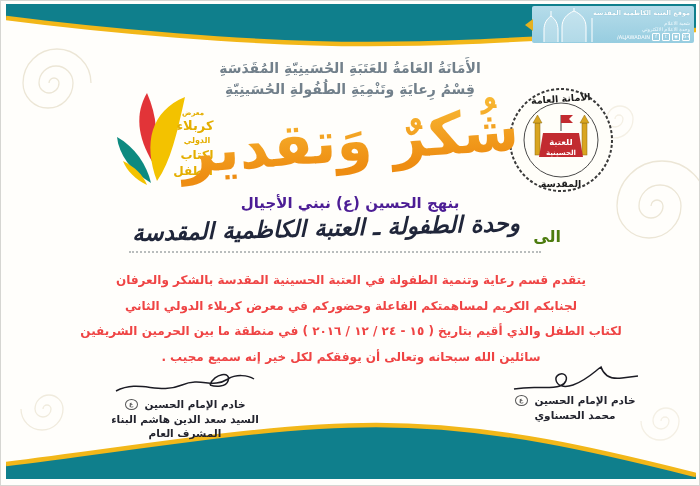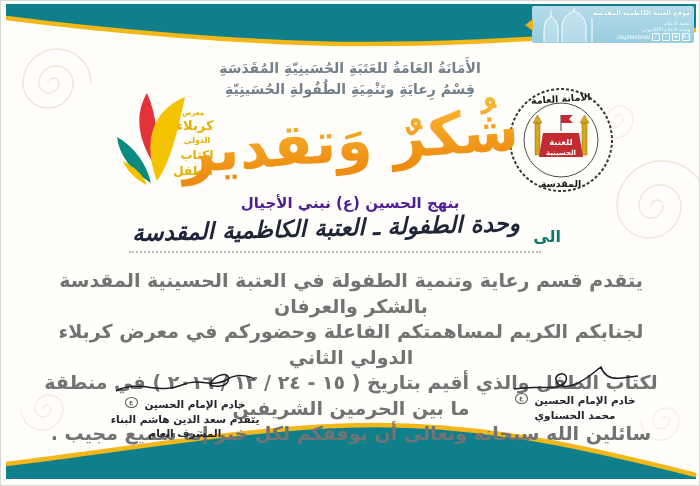--- a/index.html
+++ b/index.html
@@ -15,33 +15,33 @@
   
   .hdr{direction:rtl;font-weight:bold;color:#72808b;font-size:14px;line-height:21px;z-index:4;}
   
   #title{top:94px;z-index:4;font-size:58px;line-height:92px;font-weight:bold;direction:rtl;
          transform:rotate(-4deg);
          background:linear-gradient(180deg,#f9bc36 8%,#ee8d12 78%);
          -webkit-background-clip:text;background-clip:text;color:transparent;}
   
   #motto{top:193px;z-index:4;direction:rtl;font-size:15px;font-weight:bold;color:#4c1d95;}
   
-  #to-label{top:226px;right:138px;z-index:5;direction:rtl;font-size:16px;font-weight:bold;color:#0f766e;}
+  #to-label{top:226px;right:138px;z-index:5;direction:rtl;font-size:16px;font-weight:bold;color:#4d7c0f;}
   #dotline{top:250px;left:128px;width:412px;height:0;border-bottom:2px dotted #b9bdbd;z-index:4;}
   #recipient{top:214px;left:115px;width:420px;text-align:center;z-index:5;direction:rtl;
              font-size:23px;font-weight:bold;font-style:italic;color:#20263a;
              transform:rotate(-1.5deg);letter-spacing:1px;}
   
   #body-text{top:267px;left:35px;width:630px;z-index:4;direction:rtl;text-align:center;
-             font-size:19px;font-weight:bold;color:#737373;line-height:25.5px;}
+             font-size:12px;font-weight:bold;color:#ef4444;line-height:25.5px;}
   
   .sig{z-index:5;width:212px;text-align:center;direction:rtl;color:#23242e;}
   .sig .line{font-size:10.5px;font-weight:bold;line-height:14.5px;}
   .sig svg{display:block;margin:0 auto;}
-  .honor{display:flex;direction:rtl;justify-content:center;gap:7px;}
+  .honor{display:flex;direction:rtl;justify-content:center;align-items:center;gap:7px;}
   .stamp{display:inline-block;width:11px;height:9px;border:1px solid #555;border-radius:50%;
          font-size:6px;line-height:8px;color:#555;text-align:center;}
   
   .fair-t{fill:#e4ae00;font-weight:bold;}
   
   #banner{top:5px;right:5px;width:162px;height:37px;z-index:6;
           background:linear-gradient(180deg,#b6dcea,#97cde0);border-radius:2px;}
   #banner .notch{position:absolute;left:-7px;top:13px;width:0;height:0;
           border-top:6px solid transparent;border-bottom:6px solid transparent;
           border-right:8px solid #e5b11f;}
@@ -157,21 +157,21 @@
   </div>
 
   <div class="sig abs" style="left:78px;top:368px;">
     <svg width="150" height="28" viewBox="0 0 150 28">
       <path d="M6,22 C30,10 48,26 72,16 C92,8 102,20 118,10 C126,5 138,6 144,10 M100,16 C104,4 122,2 118,12 C116,18 106,18 100,16" fill="none" stroke="#1c1c24" stroke-width="1.5"></path>
     </svg>
     <div class="line honor">
       <span>خادم الإمام الحسين</span>
       <span class="stamp">ع</span>
     </div>
-    <div class="line">يتقدم سعد الدين هاشم البناء</div>
+    <div class="line">السيد سعد الدين هاشم البناء</div>
     <div class="line">المشرف العام</div>
   </div>
 
   <div class="sig abs" style="left:468px;top:362px;">
     <svg width="150" height="30" viewBox="0 0 150 30">
       <path d="M14,26 C36,22 46,27 60,23 C66,21 68,15 65,12 C62,9 55,12 56,17 C57,23 64,25 73,22 C87,17 95,8 101,4 C103,10 108,17 122,15 L138,13" fill="none" stroke="#1c1c24" stroke-width="1.5"></path>
     </svg>
     <div class="line honor">
       <span>خادم الإمام الحسين</span>
       <span class="stamp">ع</span>

